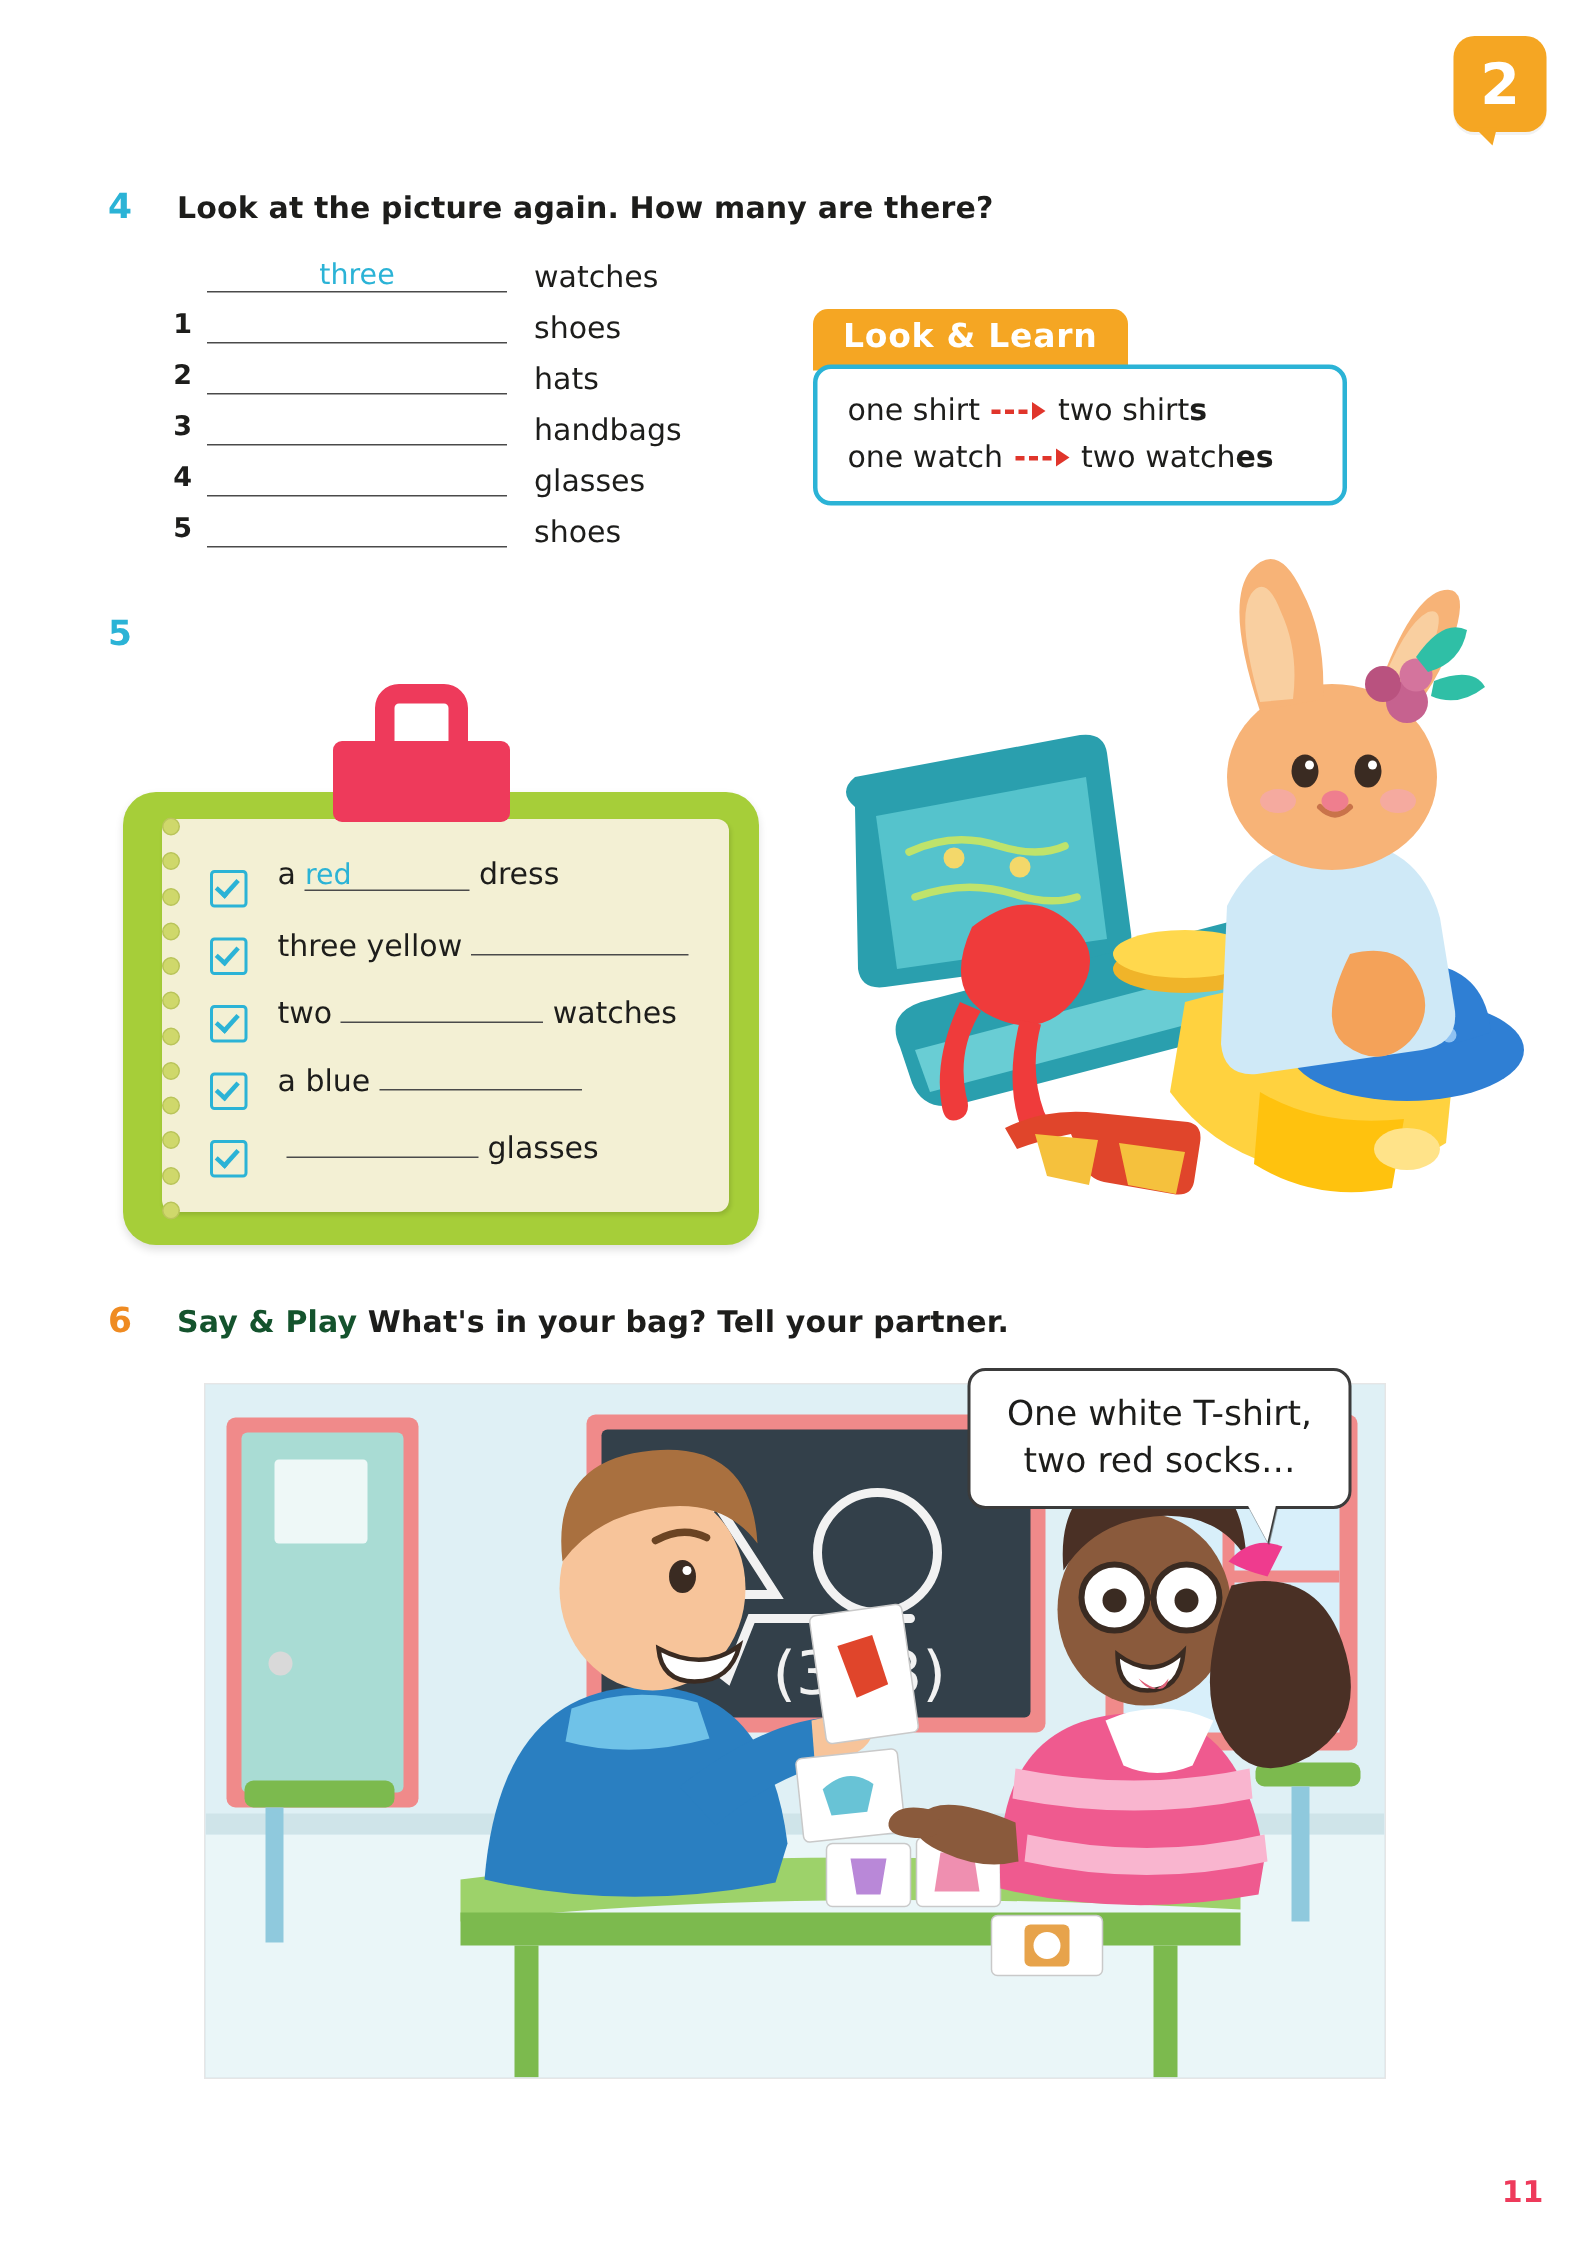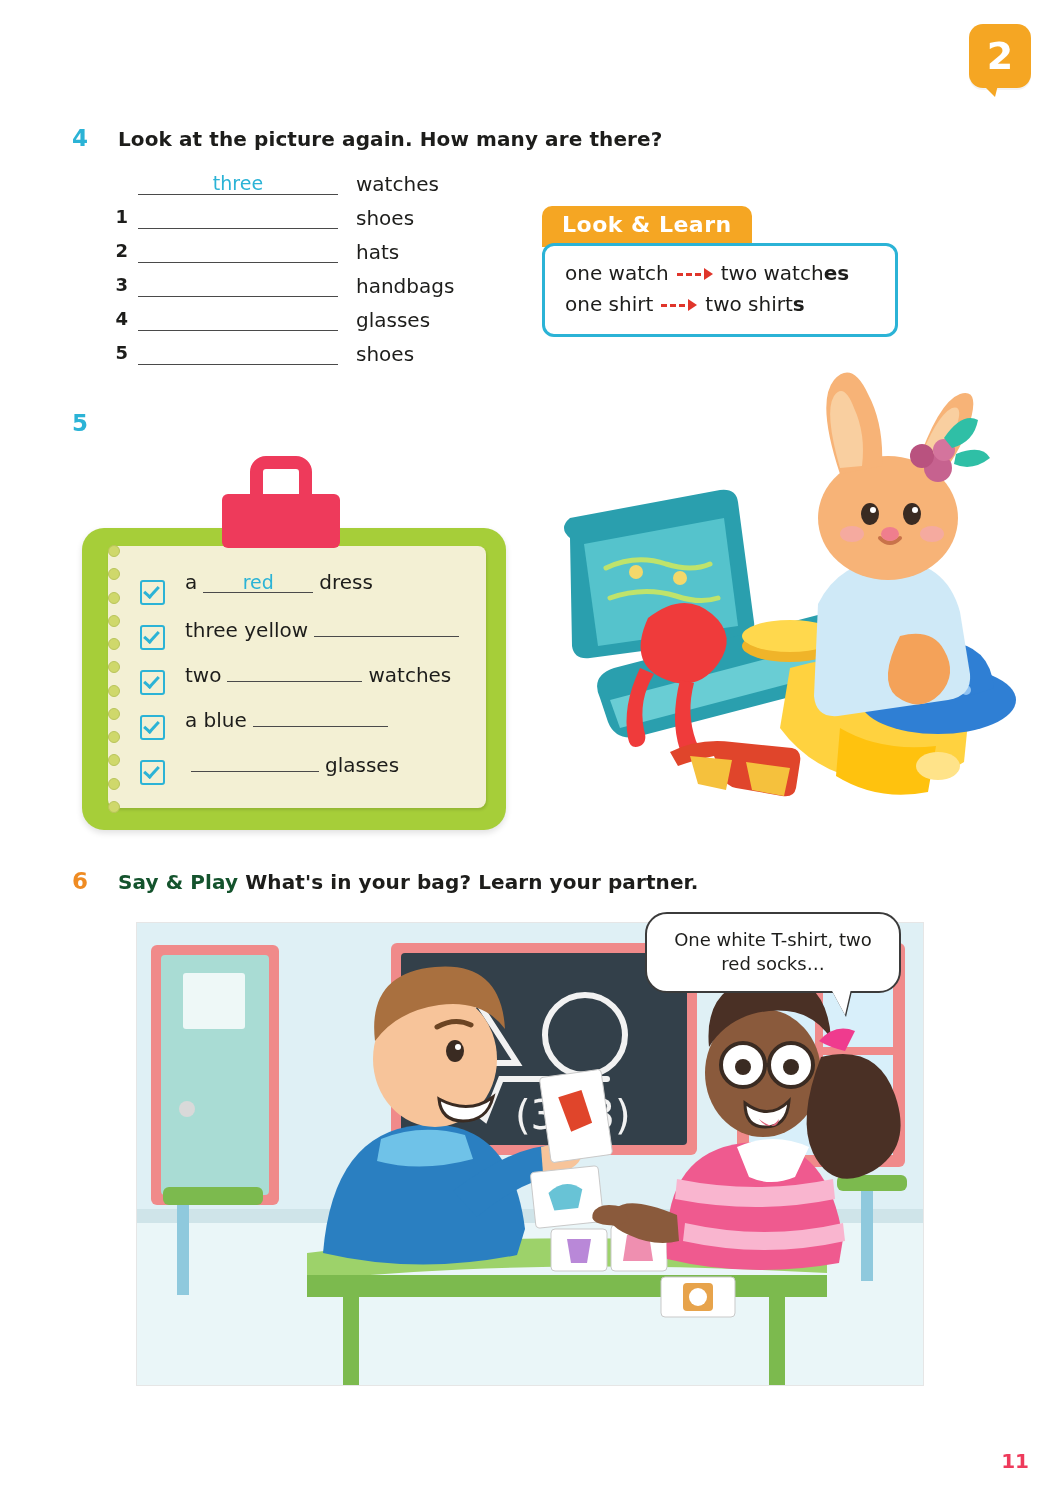--- a/index.html
+++ b/index.html
@@ -264,21 +264,20 @@
     width: 6px;
     height: 12px;
     border: solid #2bb3d6;
     border-width: 0 3px 3px 0;
     transform: rotate(42deg);
   }
   .blank {
     display: inline-block;
     border-bottom: 1.6px solid #4a4a4a;
     height: 22px;
-    text-align: center;
     color: #2bb3d6;
     font-size: 19px;
     box-sizing: border-box;
   }
   .b110 { width: 110px; }
   .b140 { width: 145px; }
   .b130 { width: 135px; }
   .b120 { width: 128px; }
   .txt { padding: 0 6px; }
 
@@ -301,23 +300,23 @@
     overflow: hidden;
   }
   .speech {
     position: absolute;
     left: 645px;
     top: 912px;
     width: 228px;
     padding: 14px 12px;
     background: #ffffff;
     border: 2.5px solid #3b3b3b;
-    border-radius: 22px;
+    border-radius: 12px;
     text-align: center;
-    font-size: 18px;
+    font-size: 23px;
     line-height: 1.35;
     color: #1d1d1b;
     z-index: 5;
   }
   .speech::after {
     content: "";
     position: absolute;
     right: 48px;
     bottom: -24px;
     width: 0; height: 0;
@@ -378,28 +377,28 @@
       <span class="ex4-idx">5</span>
       <span class="ex4-line"></span>
       <span class="ex4-word">shoes</span>
     </div>
   </div>
 
   <div class="ll-wrap">
     <div class="ll-tab">Look &amp; Learn</div>
     <div class="ll-body">
       <div class="ll-line">
+        <span>one shirt</span>
+        <span class="arrow"></span>
+        <span><span>two shirt</span><b>s</b></span>
+      </div>
+      <div class="ll-line">
         <span>one watch</span>
         <span class="arrow"></span>
         <span><span>two watch</span><b>es</b></span>
-      </div>
-      <div class="ll-line">
-        <span>one shirt</span>
-        <span class="arrow"></span>
-        <span><span>two shirt</span><b>s</b></span>
       </div>
     </div>
   </div>
 
   <div class="ex-head" style="left:72px; top:410px;">
     <span class="ex-num">5</span>
   </div>
 
   <div class="clipboard">
     <div class="clip-paper"></div>
@@ -512,21 +511,21 @@
       <circle cx="398" cy="100" r="14" fill="#c6628f"></circle>
       <circle cx="382" cy="88" r="12" fill="#b9527f"></circle>
       <circle cx="404" cy="82" r="11" fill="#d4749d"></circle>
       <path d="M404 70 q18 -26 34 -18 q-4 22 -26 28 Z" fill="#2fbfa6"></path>
       <path d="M416 86 q26 -10 34 4 q-18 14 -36 6 Z" fill="#2fbfa6"></path>
     </svg>
   </div>
 
   <div class="ex-head" style="left:72px; top:868px;">
     <span class="ex-num orange">6</span>
-    <span class="ex-title"><span class="playlabel">Say &amp; Play</span> <span>What's in your bag? Learn your partner.</span></span>
+    <span class="ex-title"><span class="playlabel">Say &amp; Play</span> <span>What's in your bag? Tell your partner.</span></span>
   </div>
 
   <div class="class-art">
     <svg width="786" height="462" viewBox="0 0 786 462" xmlns="http://www.w3.org/2000/svg">
       <rect x="0" y="0" width="786" height="300" fill="#dff0f5"></rect>
       <rect x="0" y="300" width="786" height="162" fill="#eaf6f8"></rect>
 
       <rect x="14" y="22" width="128" height="260" rx="6" fill="#f08a8a"></rect>
       <rect x="24" y="32" width="108" height="240" rx="4" fill="#a9dcd4"></rect>
       <rect x="46" y="50" width="62" height="56" rx="3" fill="#eef8f7"></rect>

